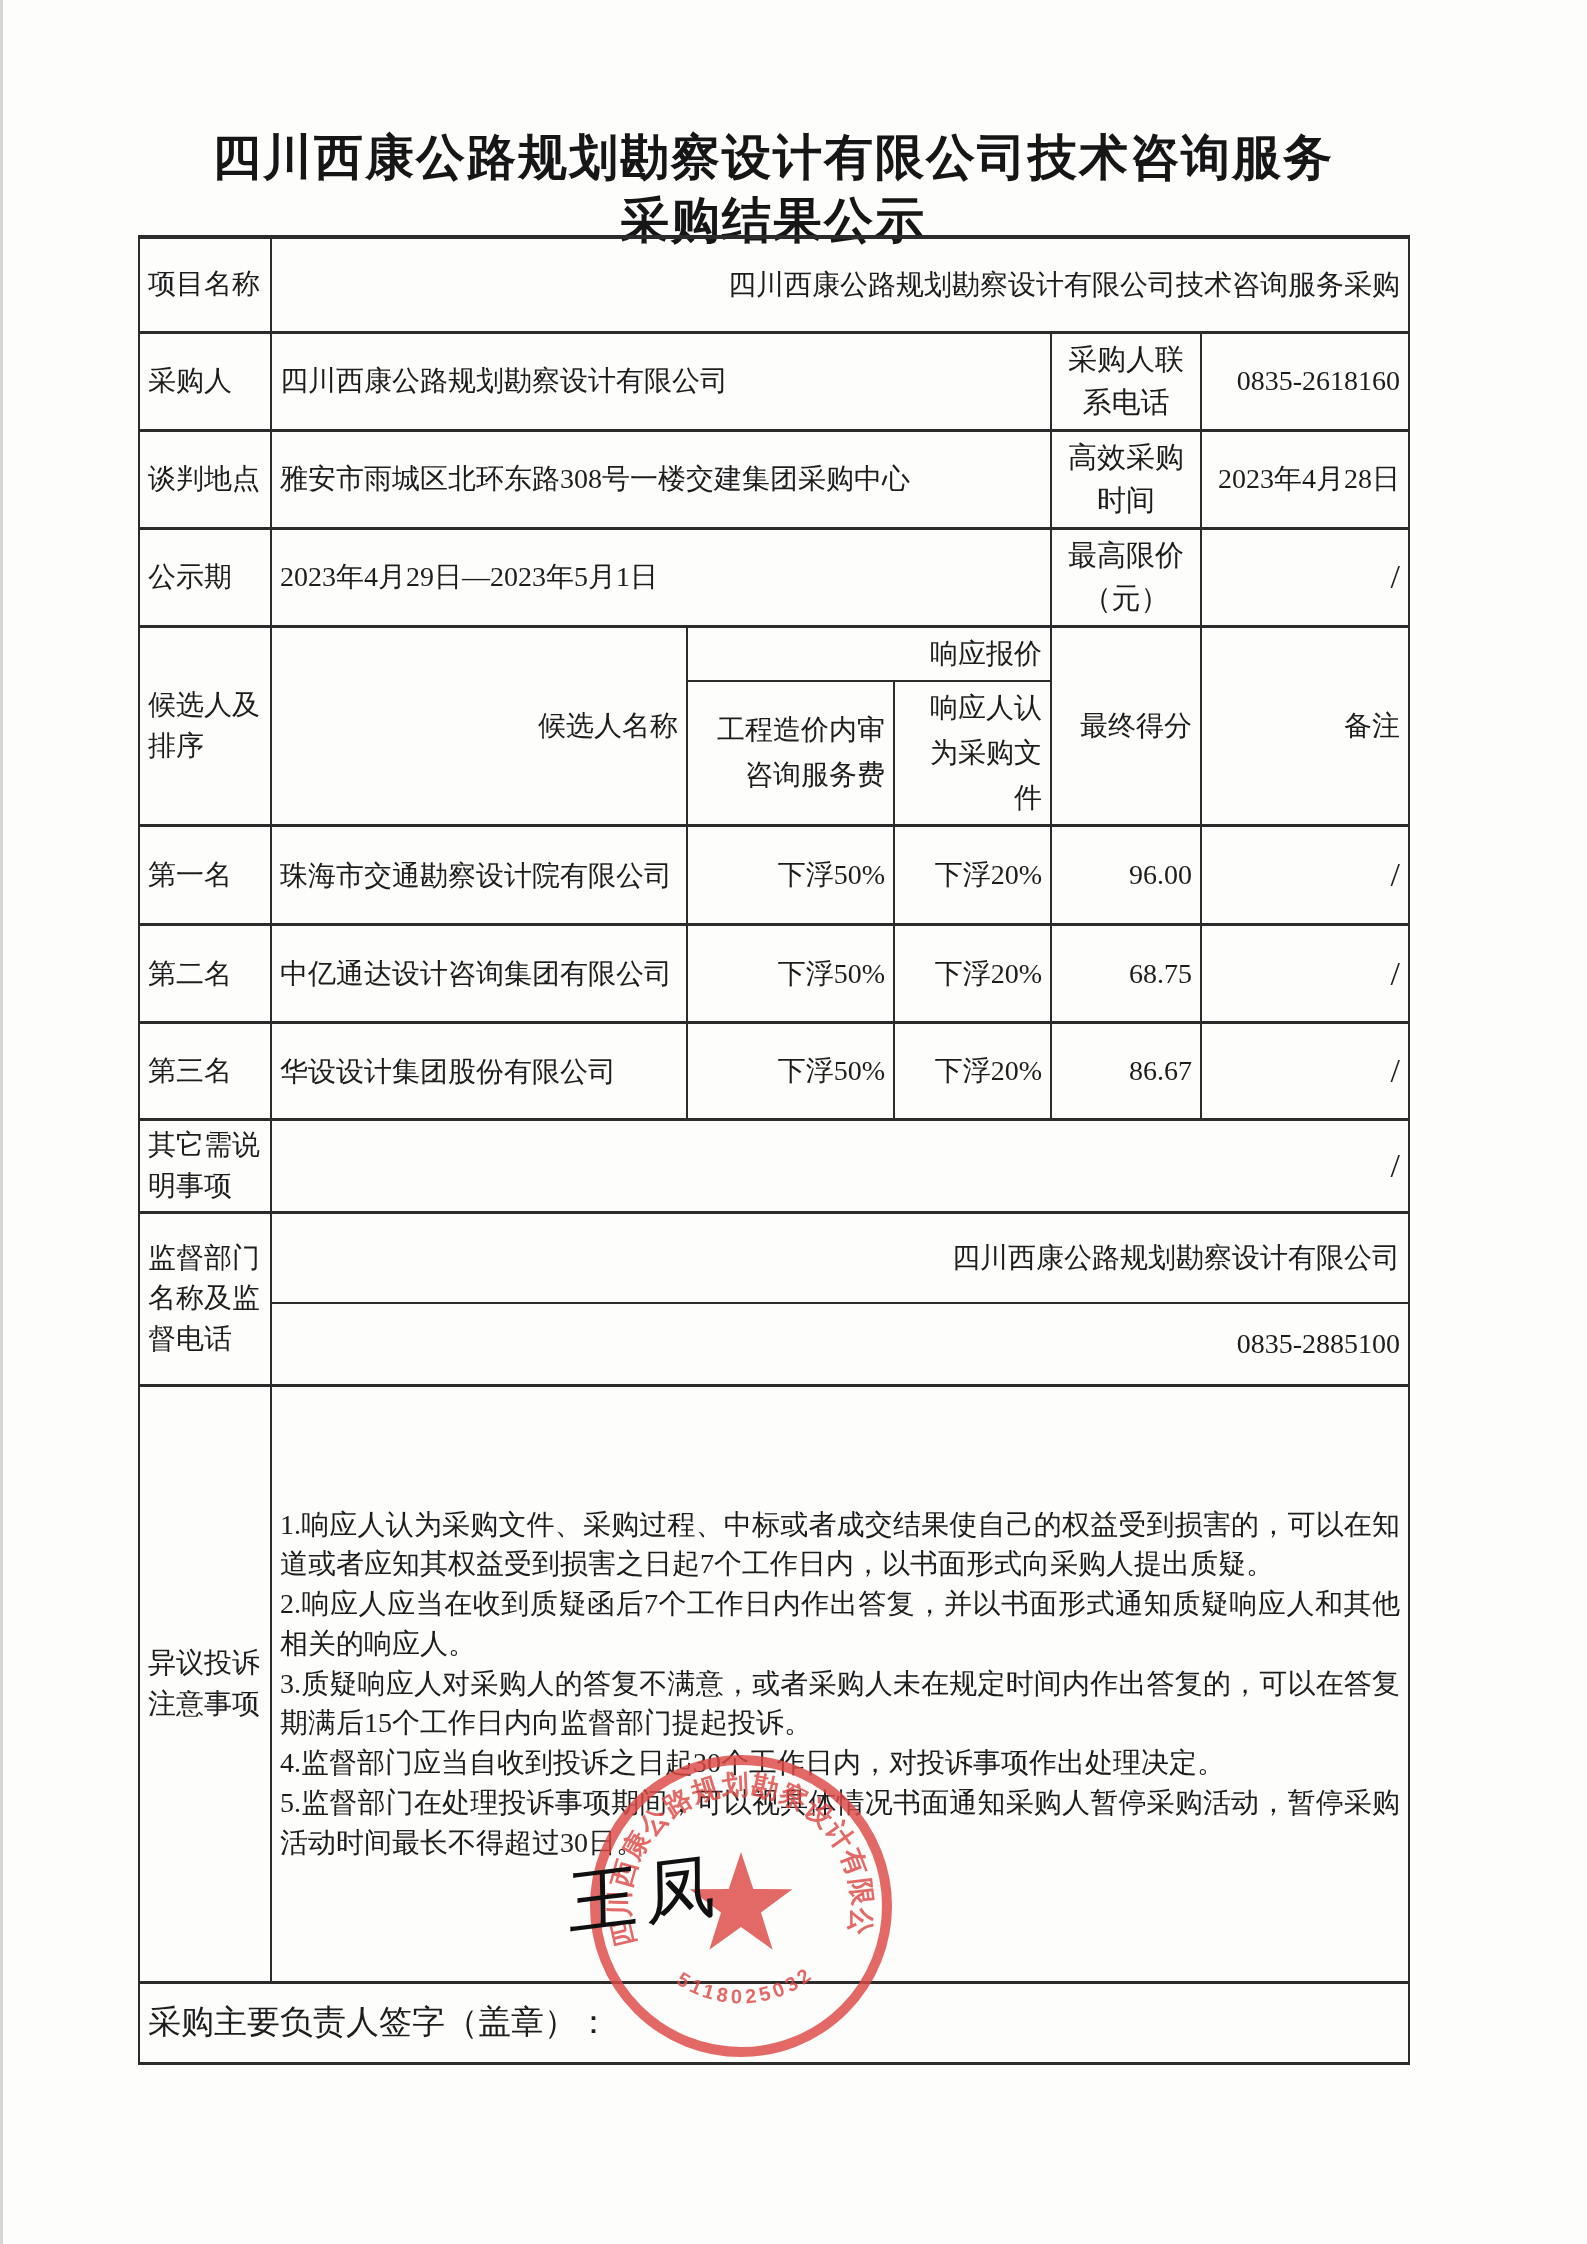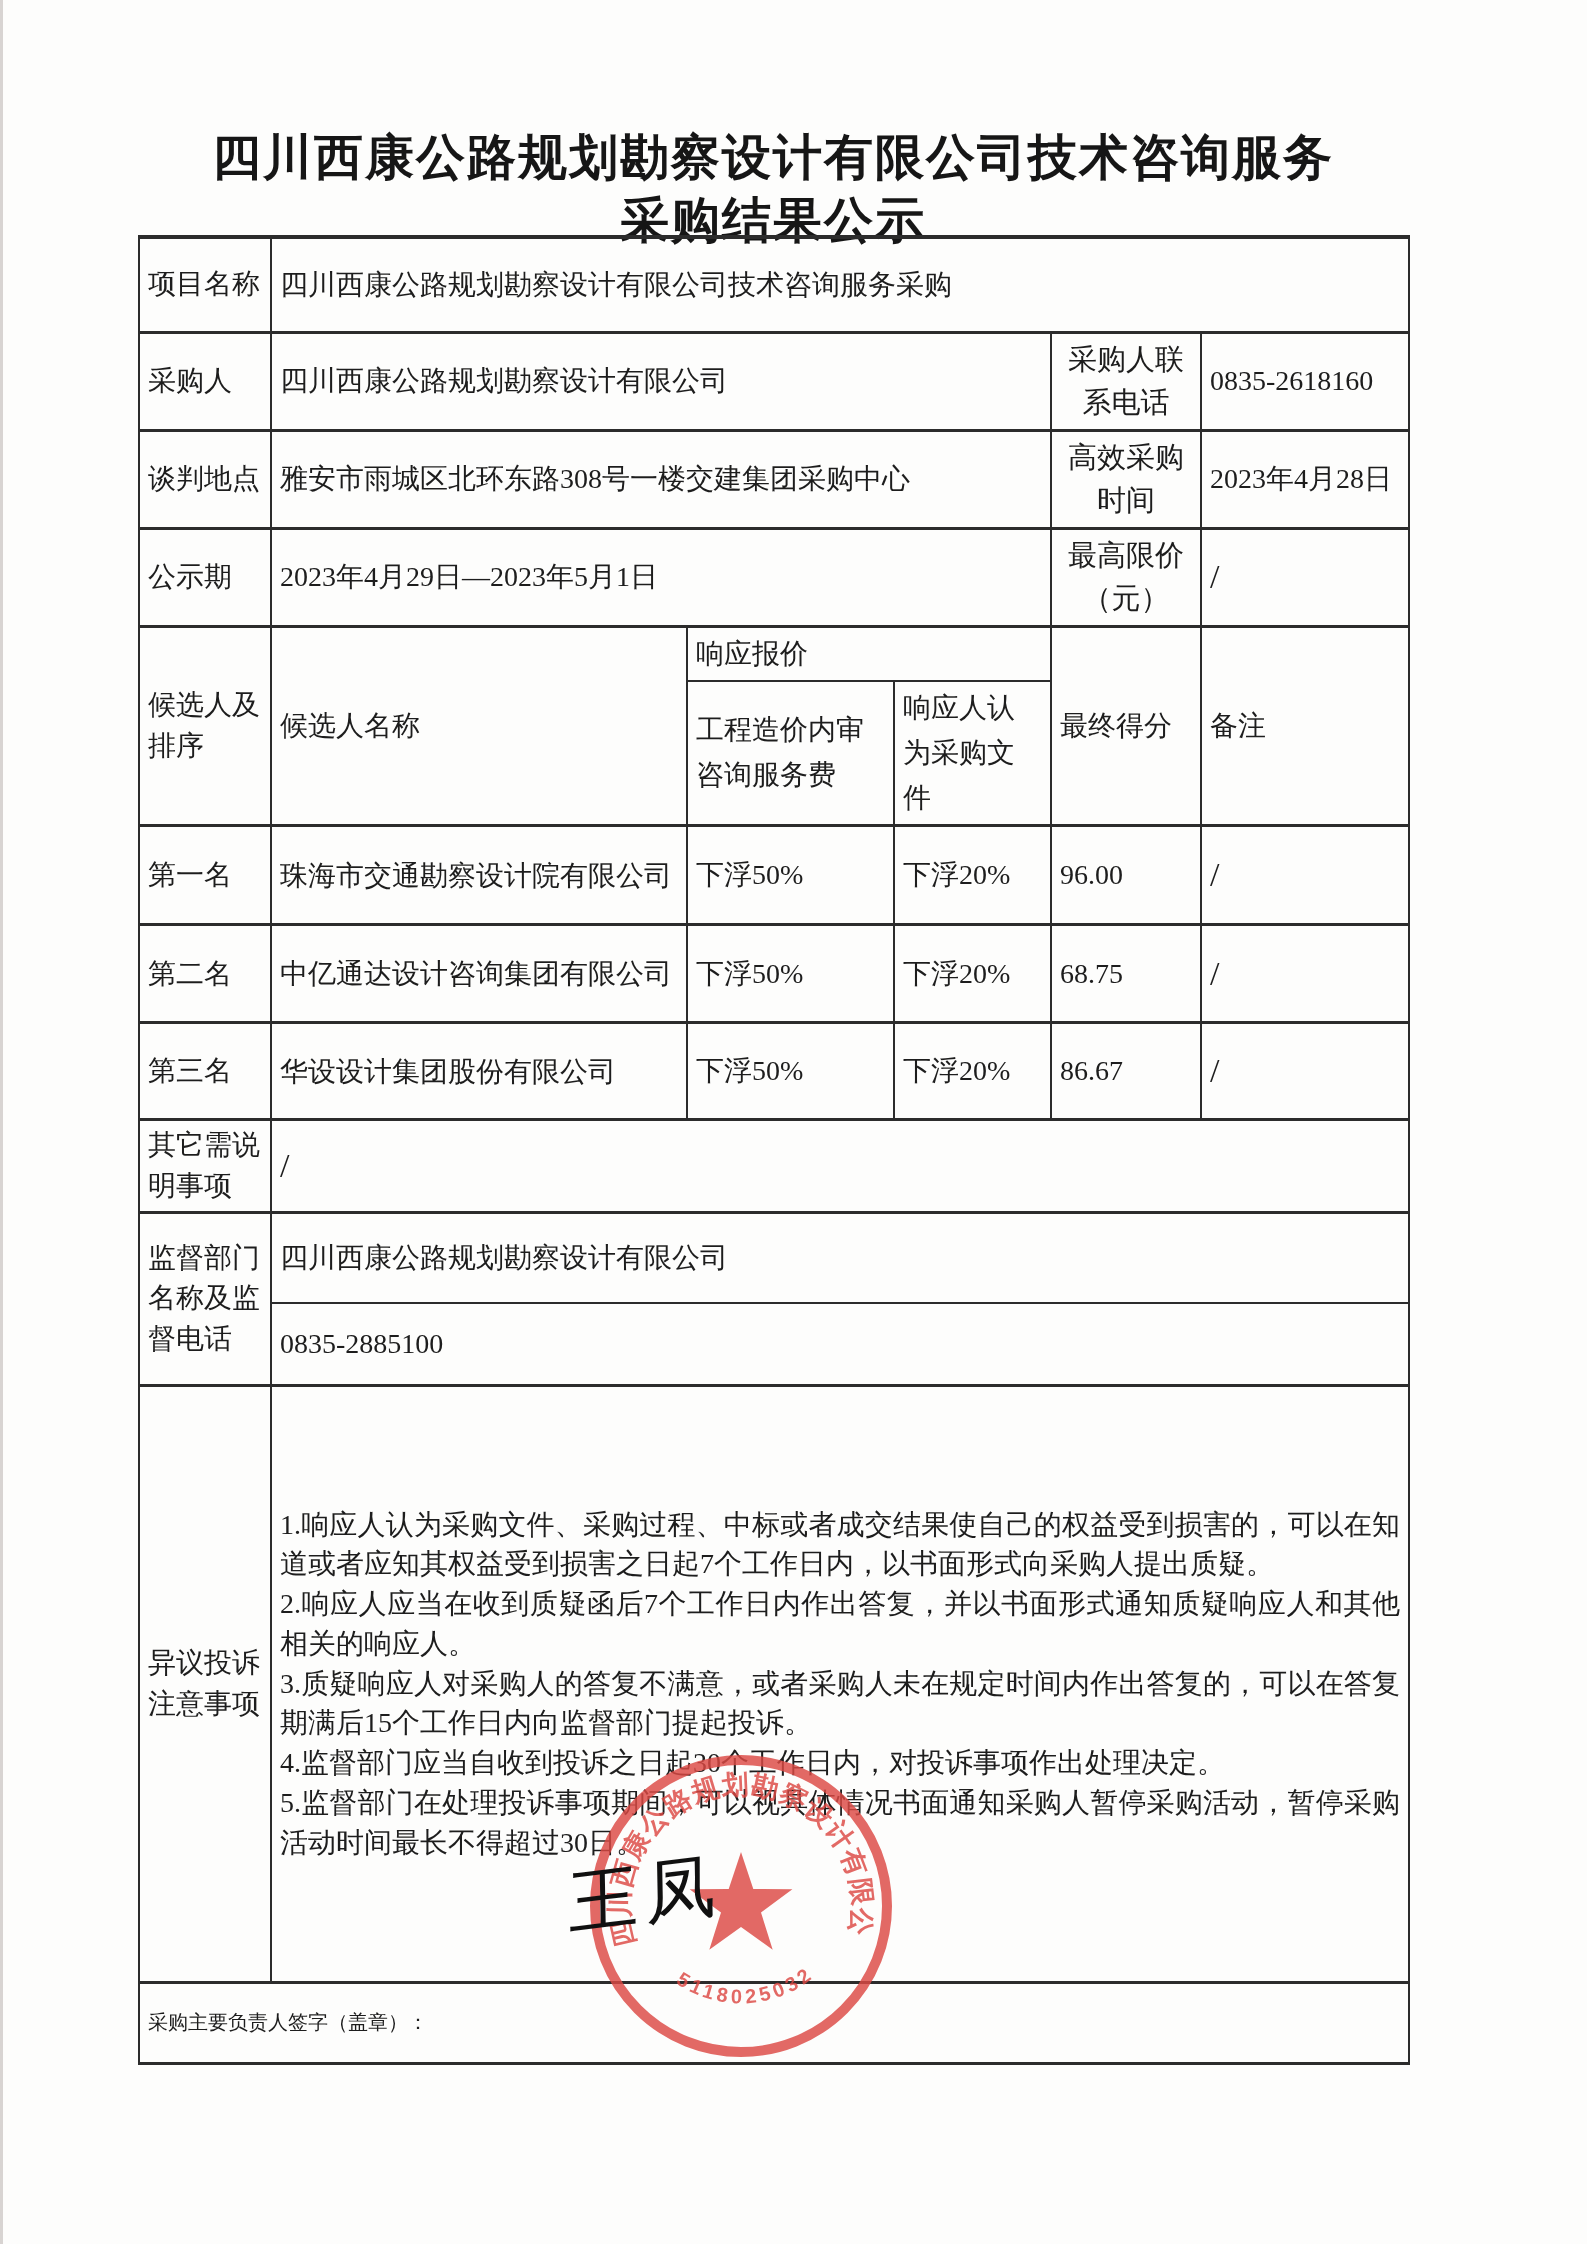--- a/index.html
+++ b/index.html
@@ -26,27 +26,27 @@
   table.doc td{
     border:2px solid #2c2c2c;
     padding:4px 8px;
     vertical-align:middle;
     overflow:hidden;
   }
   tr.major>td{border-top-width:3px;}
   table.doc tr:first-child>td{border-top-width:4px;}
   table.doc tr:last-child>td{border-bottom-width:3px;}
   td.lab{text-align:left;padding-left:10px;padding-right:6px;line-height:1.45;}
-  td.ctr{text-align:left;}
+  td.ctr{text-align:right;}
   td.side{ text-align:center;padding-left:6px;padding-right:6px;font-size:29px;line-height:1.5;}
   td.name{text-align:left;line-height:1.55;}
   td.vbottom{vertical-align:bottom;padding-bottom:12px;}
   td.notes{padding:10px 14px;vertical-align:middle;}
   .note-line{line-height:1.42;text-align:justify;text-justify:inter-ideograph;}
-  td.sig-row{padding-left:12px;font-size:20px;}
+  td.sig-row{padding-left:12px;font-size:33px;}
   .handwriting{
     position:absolute;left:568px;top:1848px;
     font-size:70px;color:#101010;
     transform:rotate(-7deg) skewX(-6deg);
     letter-spacing:8px;
     z-index:6;
     font-family:"DejaVu Serif",serif;
   }
   .stamp{
     position:absolute;left:581px;top:1746px;width:320px;height:320px;

